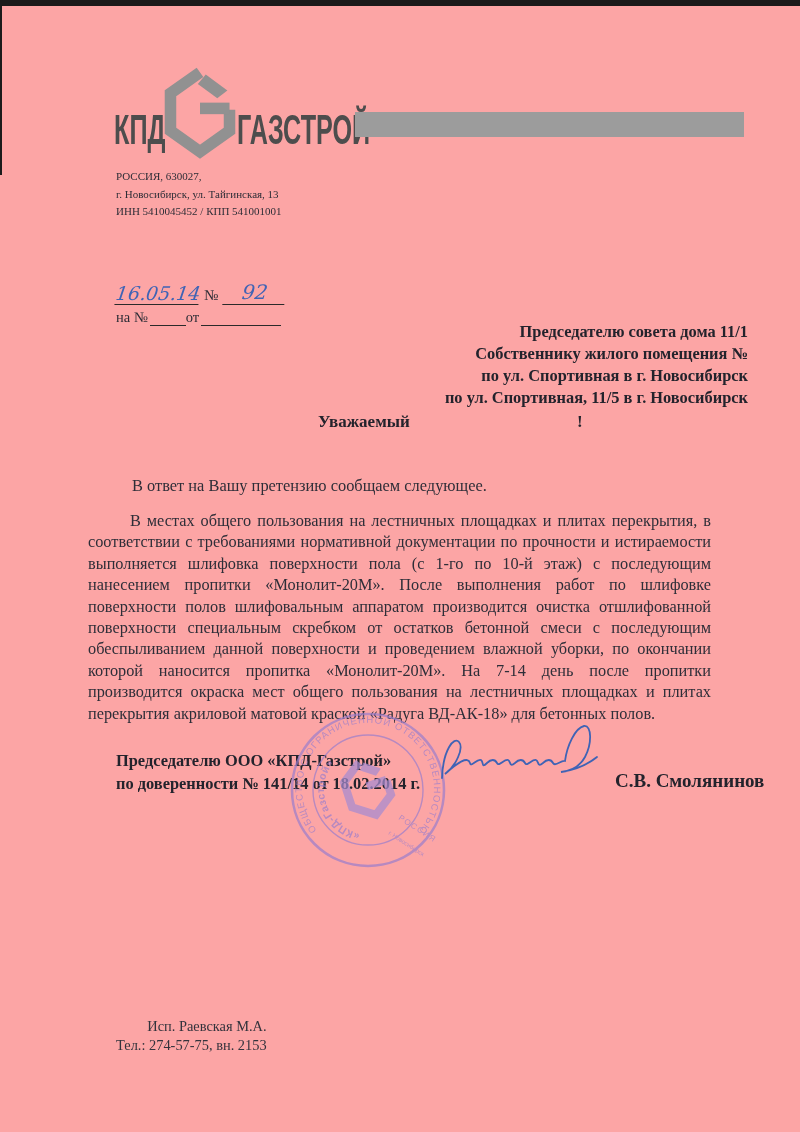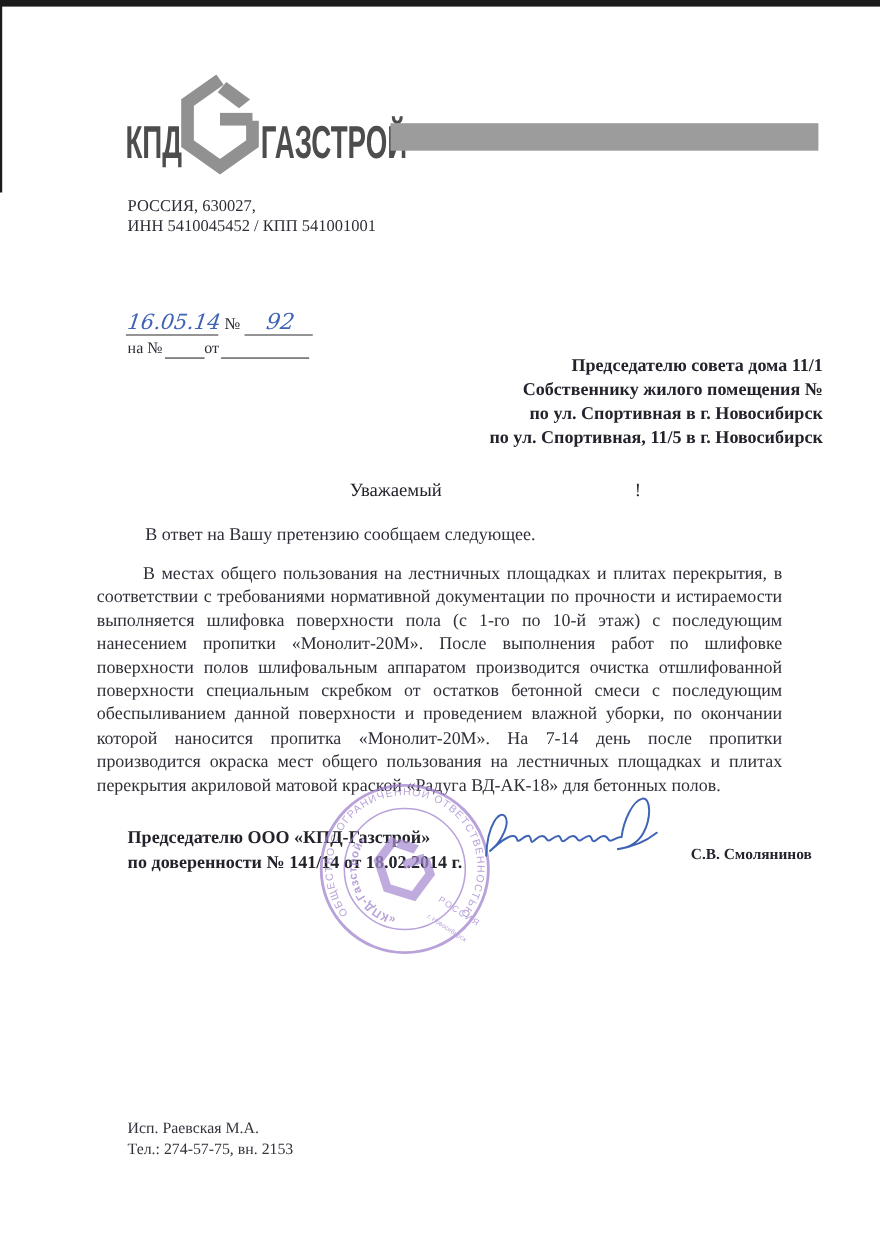--- a/index.html
+++ b/index.html
@@ -1,20 +1,20 @@
 <!DOCTYPE html>
 <html lang="ru"><head>
 <meta charset="utf-8">
 <style>
   html,body{margin:0;padding:0;background:#e8e8e8;}
   .page{
     position:relative;
     width:800px;height:1132px;
     margin:0 auto;
-    background:#ffffff;
+    background:#fca5a5;
     overflow:hidden;
     font-family:"Liberation Serif","DejaVu Serif",serif;
     color:#2e2e38;
   }
   
   .scan-top{position:absolute;left:0;top:0;width:800px;height:6px;background:#1b1b1b;}
   .scan-left{position:absolute;left:0;top:0;width:2px;height:175px;background:#1b1b1b;}
 
   
   .logo-word{
@@ -27,21 +27,21 @@
     letter-spacing:0px;
     transform:scale(0.60,1);
     transform-origin:top left;
     white-space:nowrap;
   }
   .logo-kpd{left:114px;top:109px;}
   .logo-gaz{left:237px;top:109px;}
   .logo-g{position:absolute;left:164px;top:64px;}
   .head-bar{position:absolute;left:355px;top:112px;width:389px;height:25px;background:#9c9c9c;}
 
-  .company-info{position:absolute;left:116px;top:168px;font-size:15px;line-height:17.6px;color:#2d2d36;margin-top:12px;}
+  .company-info{position:absolute;left:116px;top:168px;font-size:11px;line-height:17.6px;color:#2d2d36;}
 
   
   .ref-row1{position:absolute;left:116px;top:279px;display:flex;align-items:flex-end;height:26px;}
   .hand{
     font-family:"DejaVu Serif","Liberation Serif",serif;
     font-style:italic;
     color:#3f63b5;
     transform:skewX(-8deg);
   }
   .hand-date{display:inline-block;width:84px;font-size:19px;text-align:center;}
@@ -50,35 +50,35 @@
   .hand-num{display:inline-block;width:62px;font-size:20px;text-align:center;}
   .ref-row2{position:absolute;left:116px;top:306px;display:flex;align-items:flex-end;height:20px;font-size:14.5px;color:#2d2d36;justify-content:flex-end;}
   .blank1{display:inline-block;width:36px;border-bottom:1.3px solid #2a2a2a;height:16px;}
   .blank2{display:inline-block;width:80px;border-bottom:1.3px solid #2a2a2a;height:16px;}
   .ref-row2 .lbl{padding-right:2px;}
 
   
   .addressee{position:absolute;left:378px;top:321px;width:370px;text-align:right;font-weight:bold;font-size:16.4px;line-height:22px;color:#23232c;}
 
   
-  .salut{position:absolute;top:436px;font-weight:normal;font-size:17px;color:#23232c;text-align:center;}
+  .salut{position:absolute;top:412px;font-weight:bold;font-size:17px;color:#23232c;text-align:center;}
   .salut-word{left:318px;}
   .salut-punct{left:577px;}
 
   .intro{position:absolute;left:90px;top:476px;width:620px;font-size:16.4px;text-indent:42px;}
   .main-para{position:absolute;left:88px;top:510px;width:623px;font-size:16.3px;line-height:21.4px;text-align:justify;text-indent:42px;}
 
   
   .sig-role{position:absolute;left:116px;top:749px;font-weight:bold;font-size:16.4px;line-height:23px;color:#23232c;white-space:nowrap;}
   .stamp{position:absolute;left:284px;top:703px;opacity:0.72;}
   .sig-scribble{position:absolute;left:428px;top:720px;}
-  .sig-name{position:absolute;left:628px;top:770px;font-weight:bold;font-size:14px;color:#23232c;white-space:nowrap;text-align:center;}
+  .sig-name{position:absolute;left:615px;top:770px;font-weight:bold;font-size:19px;color:#23232c;white-space:nowrap;text-align:center;}
 
   
-  .footer{position:absolute;left:116px;top:1017px;font-size:14.4px;line-height:18.6px;color:#33333c;}
+  .footer{position:absolute;left:116px;top:1017px;font-size:14.4px;line-height:18.6px;color:#33333c;text-align:right;}
 </style>
 </head>
 <body>
 
 <div class="page">
 
   <div class="scan-top"></div>
   <div class="scan-left"></div>
 
   <div class="logo-word logo-kpd">КПД</div>
@@ -89,20 +89,21 @@
     </g>
     <path d="M 58,13 L 88,35 L 74,46 L 47,26 Z" fill="#919191"></path>
     <rect x="50" y="52" width="41" height="16" fill="#919191"></rect>
   </svg>
 
   <div class="logo-word logo-gaz">ГАЗСТРОЙ</div>
   <div class="head-bar"></div>
 
   <div class="company-info">
     <div>РОССИЯ, 630027,</div>
+    <div>г. Новосибирск, ул. Тайгинская, 13</div>
     <div>ИНН 5410045452 / КПП 541001001</div>
   </div>
 
   <div class="ref-row1">
     <span class="hand hand-date cell-underline">16.05.14</span>
     <span class="num-sign">№</span>
     <span class="hand hand-num cell-underline">92</span>
   </div>
   <div class="ref-row2">
     <span class="lbl">на №</span>

